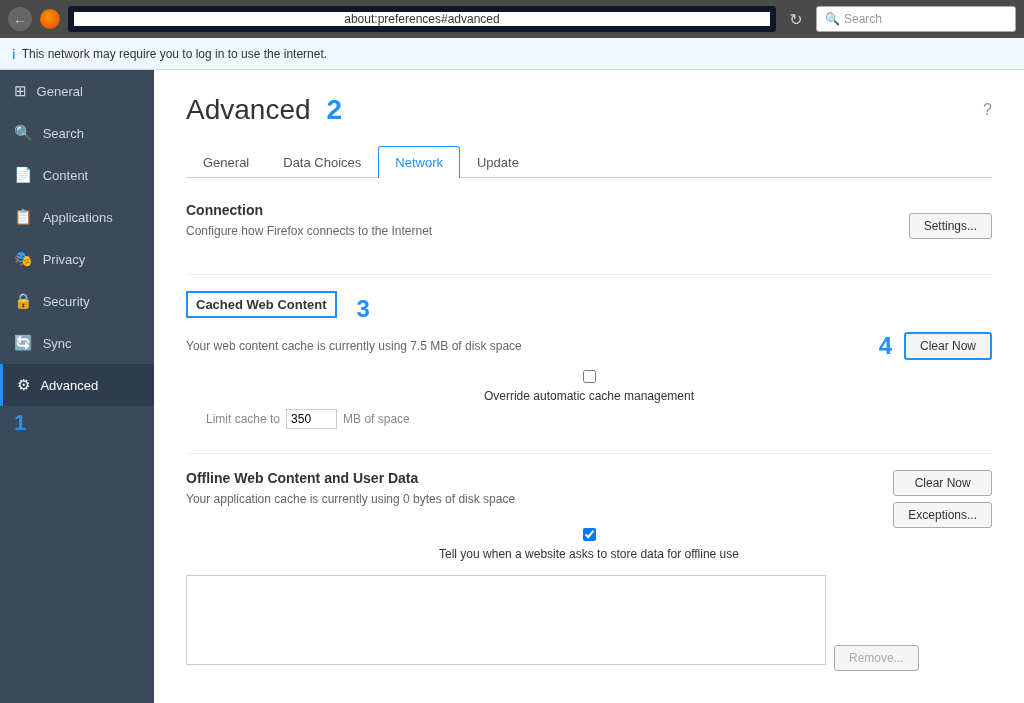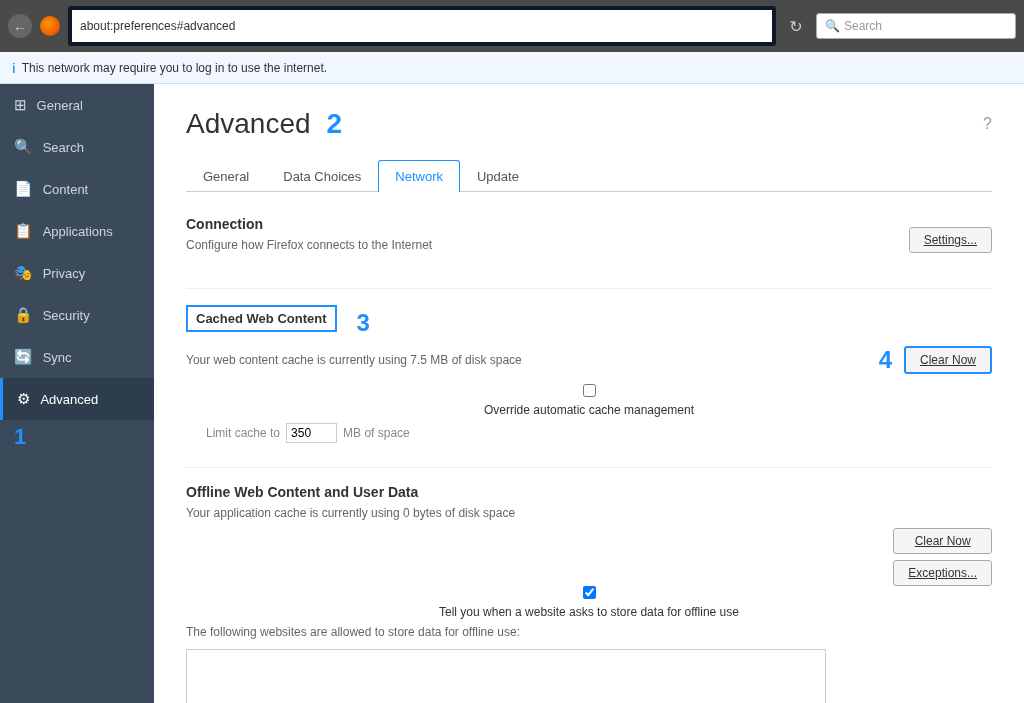--- a/index.html
+++ b/index.html
@@ -25,26 +25,27 @@
     }
     .firefox-icon {
       width: 20px; height: 20px;
       background: radial-gradient(circle at 40% 40%, #ff9500, #e03e00);
       border-radius: 50%;
       flex-shrink: 0;
     }
     .address-bar {
       flex: 1;
       background: white;
-      border: 4px solid #0f172a;
+      border: 6px solid #0f172a;
       border-radius: 3px;
       padding: 3px 8px;
       font-size: 12px;
       color: #333;
-      height: 40px;
+      height: 26px;
+      text-align: center;
     }
     .reload-btn {
       width: 24px; height: 24px;
       background: none;
       border: none;
       color: #ccc;
       cursor: pointer;
       font-size: 16px;
       display: flex; align-items: center; justify-content: center;
     }
@@ -186,21 +187,20 @@
 
     
     .btn {
       padding: 5px 14px;
       border: 1px solid #aaa;
       background: #f5f5f5;
       border-radius: 3px;
       cursor: pointer;
       font-size: 12px;
       color: #333;
-      text-decoration: underline;
     }
     .btn.highlighted {
       border: 2px solid #1e90ff;
     }
 
     
     .checkbox-row {
       display: flex;
       align-items: center;
       gap: 6px;
@@ -362,35 +362,34 @@
       <div class="cache-limit-row">
         <span>Limit cache to</span>
         <input class="cache-input" type="text" value="350" style="">
         <span>MB of space</span>
       </div>
     </div>
 
     <hr class="divider">
 
     <div class="section">
-      <div style="display:flex; justify-content:space-between; align-items:flex-start;flex-direction:column;">
+      <div style="display:flex; justify-content:space-between; align-items:flex-start;">
         <div style="flex:1;">
           <div class="section-title">Offline Web Content and User Data</div>
           <div class="section-desc" style="margin-bottom:8px;">Your application cache is currently using 0 bytes of disk space</div>
         </div>
         <div class="offline-actions">
           <button class="btn">Clear Now</button>
           <button class="btn">Exceptions...</button>
         </div>
       </div>
       <div class="checkbox-row">
         <input type="checkbox" checked="" style="">
         <label>Tell you when a website asks to store data for offline use</label>
       </div>
-      <div class="section-desc" style="margin-top:6px; margin-bottom:2px;">The following websites are allowed to store data for offline use:</div>
       <div style="display:flex; align-items:flex-end; gap:8px;">
         <div class="website-list"></div>
         <div style="padding-bottom:2px;">
           <button class="btn" style="color:#aaa;">Remove...</button>
         </div>
       </div>
     </div>
 
   </div>
 </div>

